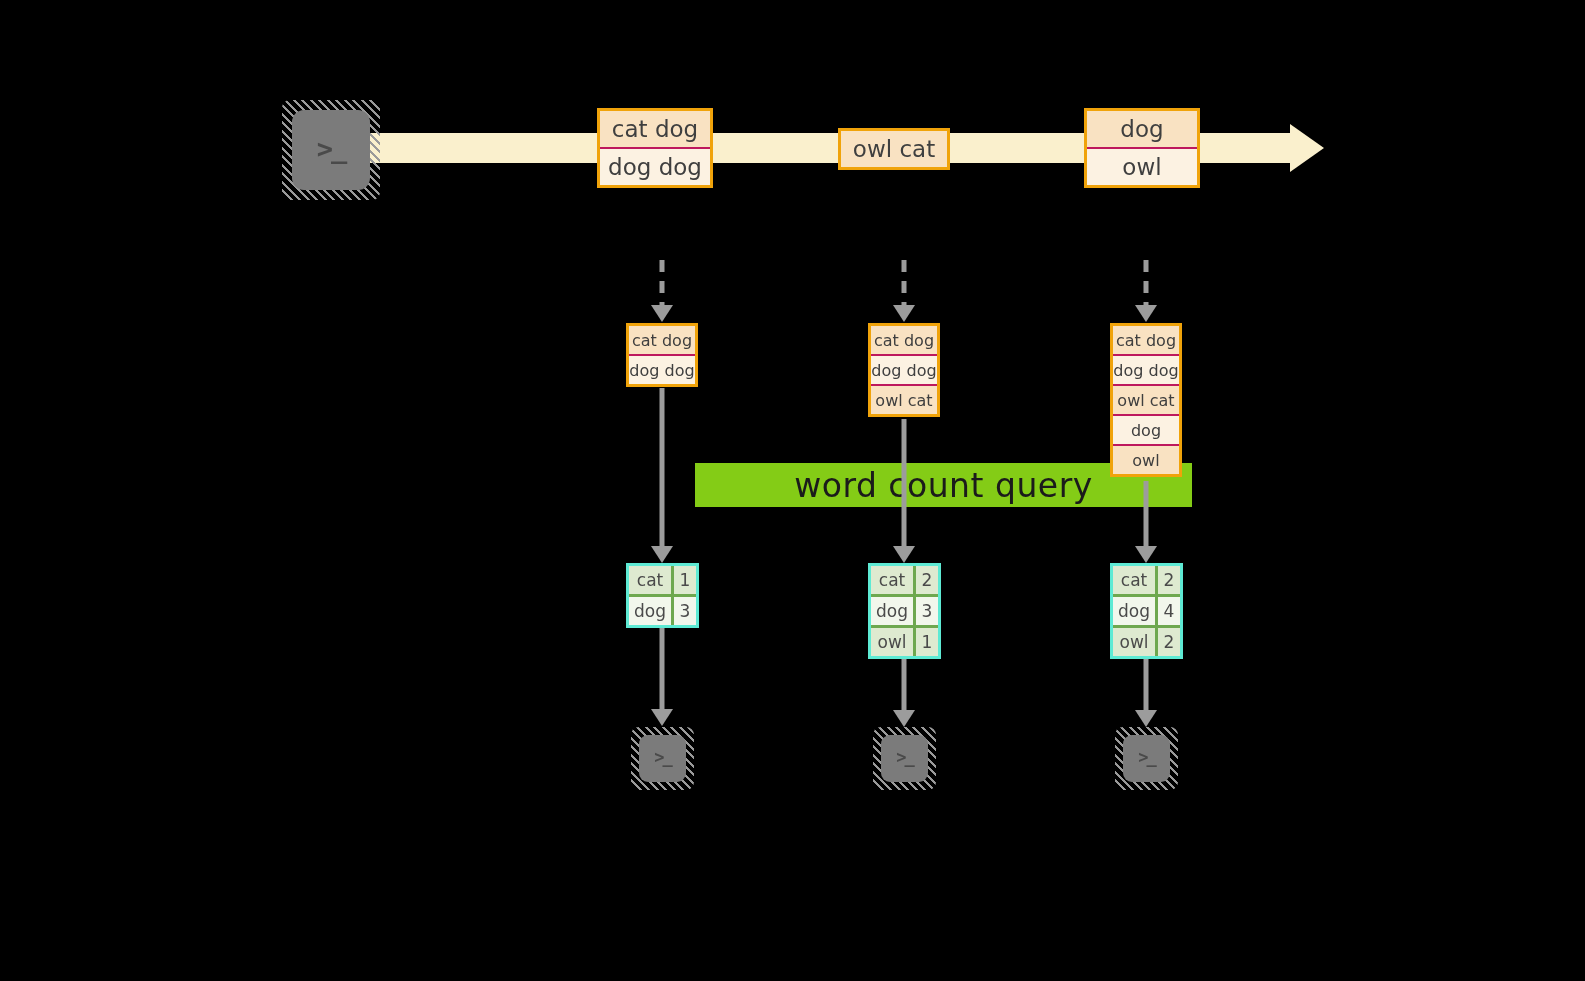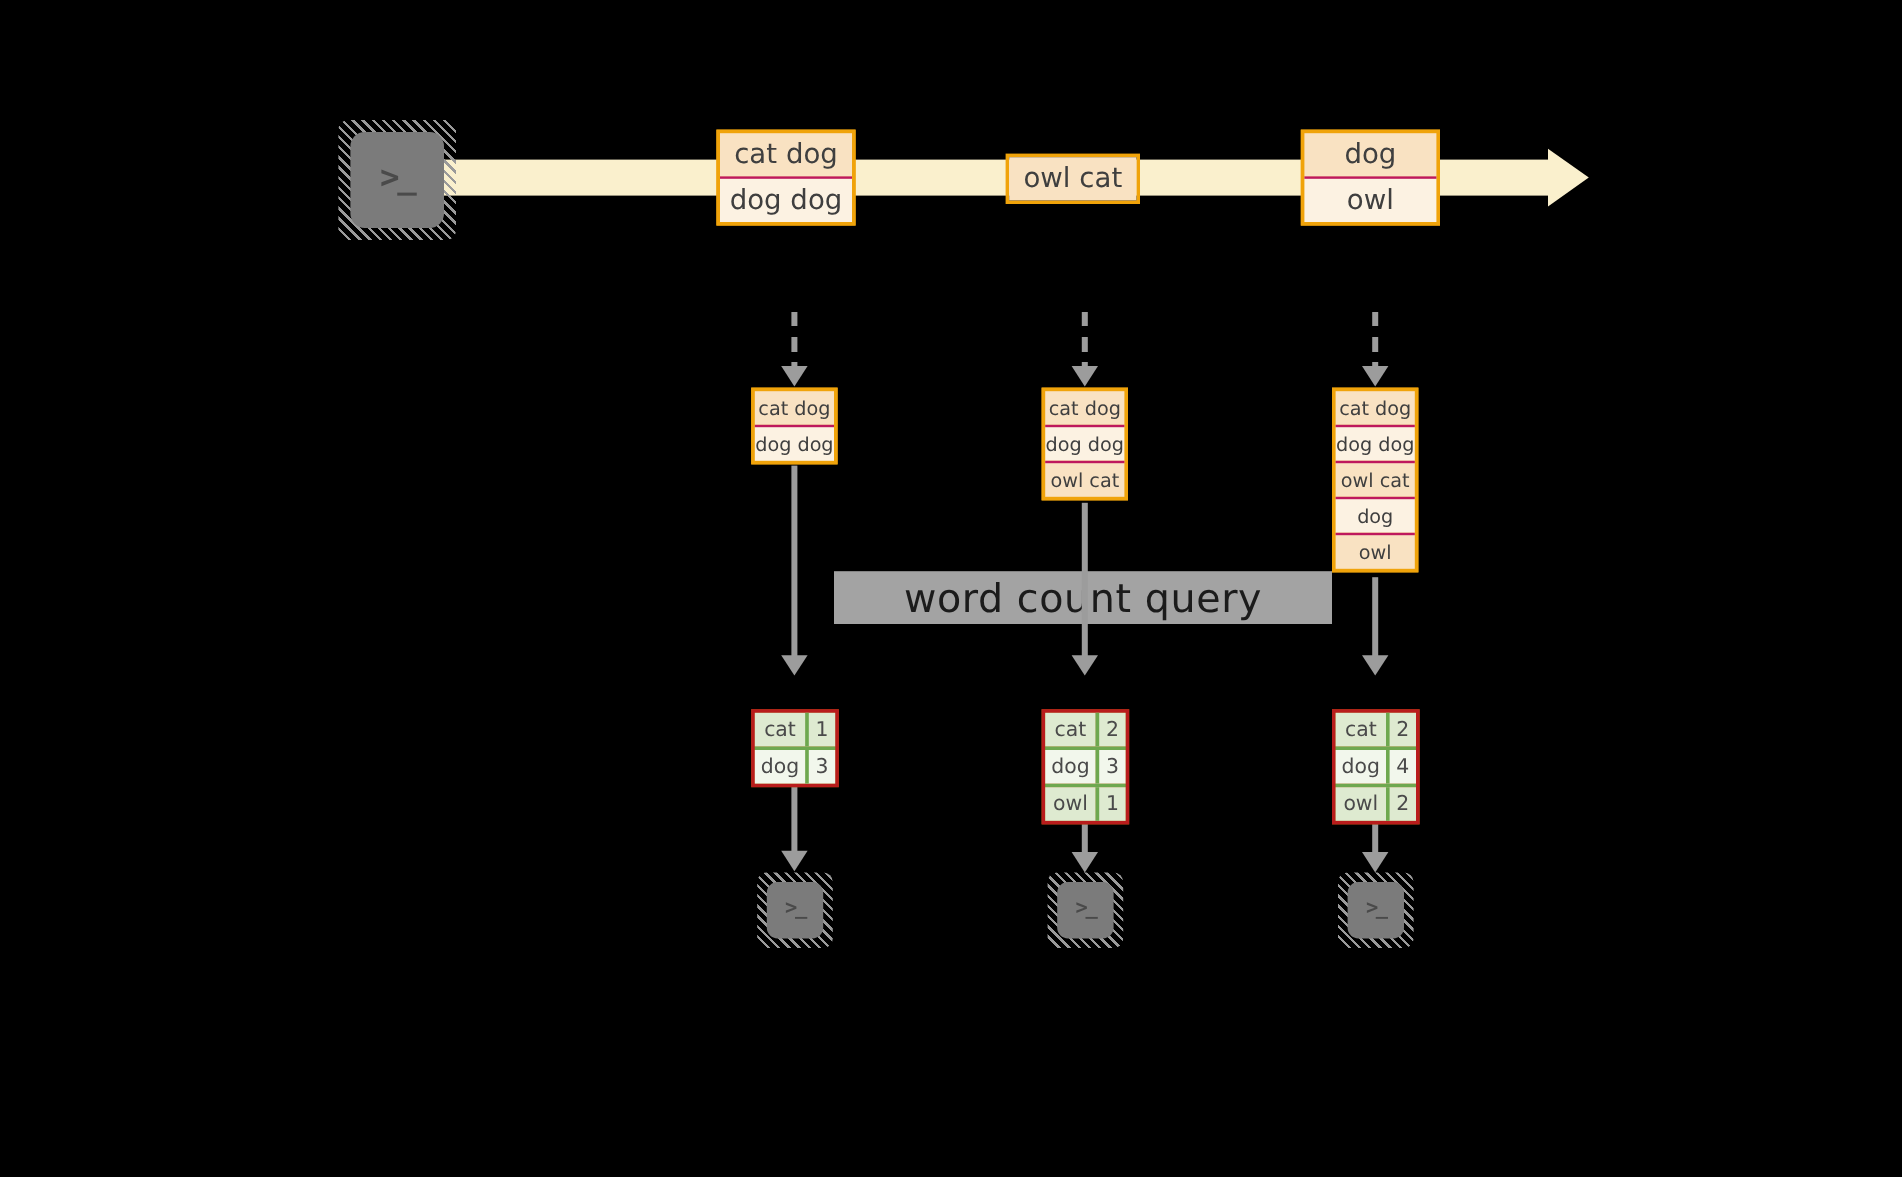--- a/index.html
+++ b/index.html
@@ -29,43 +29,43 @@
   
   .gold-box { position:absolute; border:3px solid #F0A30A; background:#F0A30A; z-index:3; }
   .gold-box .cell { display:flex; align-items:center; justify-content:center;
     color:#3F3F3F; background:#F9E2C2; }
   .gold-box .cell + .cell { border-top:2px solid #be185d; }
   .gold-box .cell:nth-child(even) { background:#FCF2E2; }
   .gold-box.on-band .cell { height:36px; font-size:23px; }
   .gold-box.stack .cell { height:28px; font-size:16px; }
 
   
-  .green-table { position:absolute; border:3px solid #b91c1c; background:#a16207; z-index:3;margin-top:28px; }
+  .green-table { position:absolute; border:3px solid #5eead4; background:#b91c1c; z-index:3; }
   .green-table .row { display:flex; }
   .green-table .row + .row { border-top:3px solid #6EA84F; }
   .green-table .row .word, .green-table .row .num {
     height:28px; display:flex; align-items:center; justify-content:center;
     color:#4A4A4A; font-size:17px; background:#DEEAD0; }
   .green-table .row .word { width:42px; }
   .green-table .row .num { width:22px; border-left:3px solid #6EA84F; }
   .green-table .row:nth-child(even) .word,
   .green-table .row:nth-child(even) .num { background:#F2F7EC; }
 
   
   .v-arrow { position:absolute; z-index:2; }
   .v-arrow .line { position:absolute; left:50%; transform:translateX(-50%);
     width:5px; top:0; bottom:16px; background:#9C9C9C; }
   .v-arrow .line.dashed { background:repeating-linear-gradient(to bottom,#9C9C9C 0 12px,transparent 12px 21px); }
   .v-arrow .head { position:absolute; left:50%; transform:translateX(-50%); bottom:0;
     width:0; height:0; border-left:11px solid transparent; border-right:11px solid transparent;
     border-top:17px solid #9C9C9C; }
 
   
-  .banner { position:absolute; left:695px; top:476px; width:415px; height:44px;
-    background:#a3a3a3; z-index:1; display:flex; align-items:center; justify-content:center; }
+  .banner { position:absolute; left:695px; top:463px; width:497px; height:44px;
+    background:#84cc16; z-index:1; display:flex; align-items:center; justify-content:center; }
   .banner span { font-size:33px; color:#1B1B1B; letter-spacing:0.5px; }
 </style>
 </head>
 <body>
 
 <div class="canvas">
 
   <div class="stream-band"></div>
   <div class="stream-band-head"></div>
 

